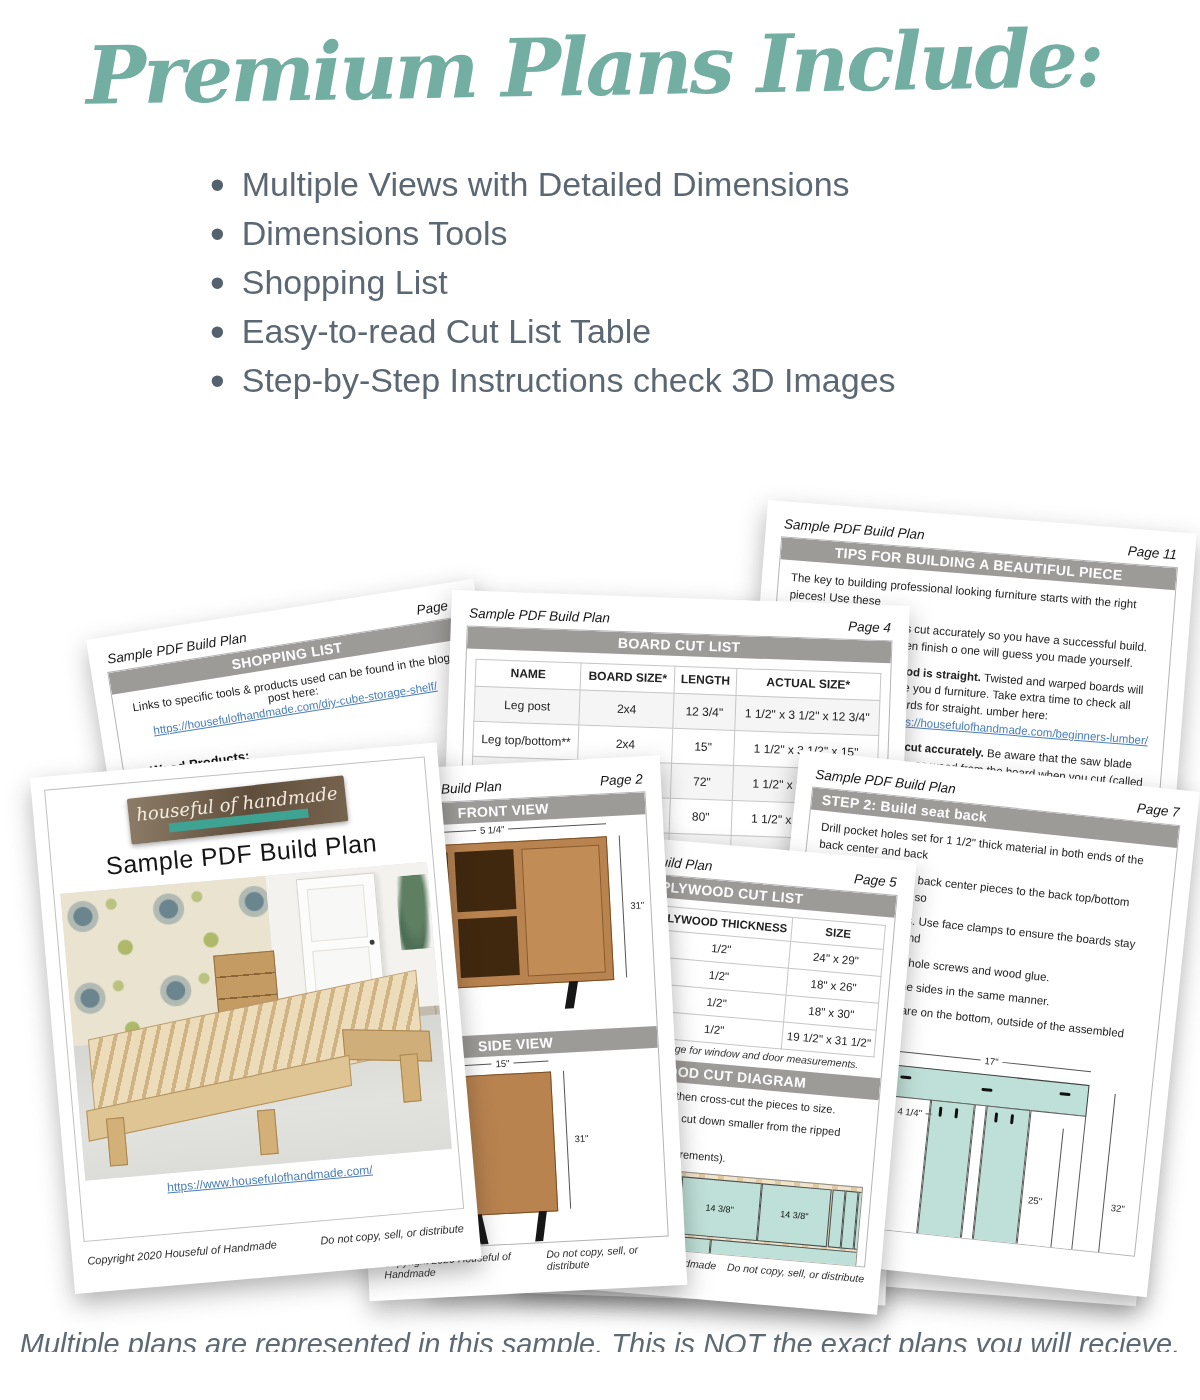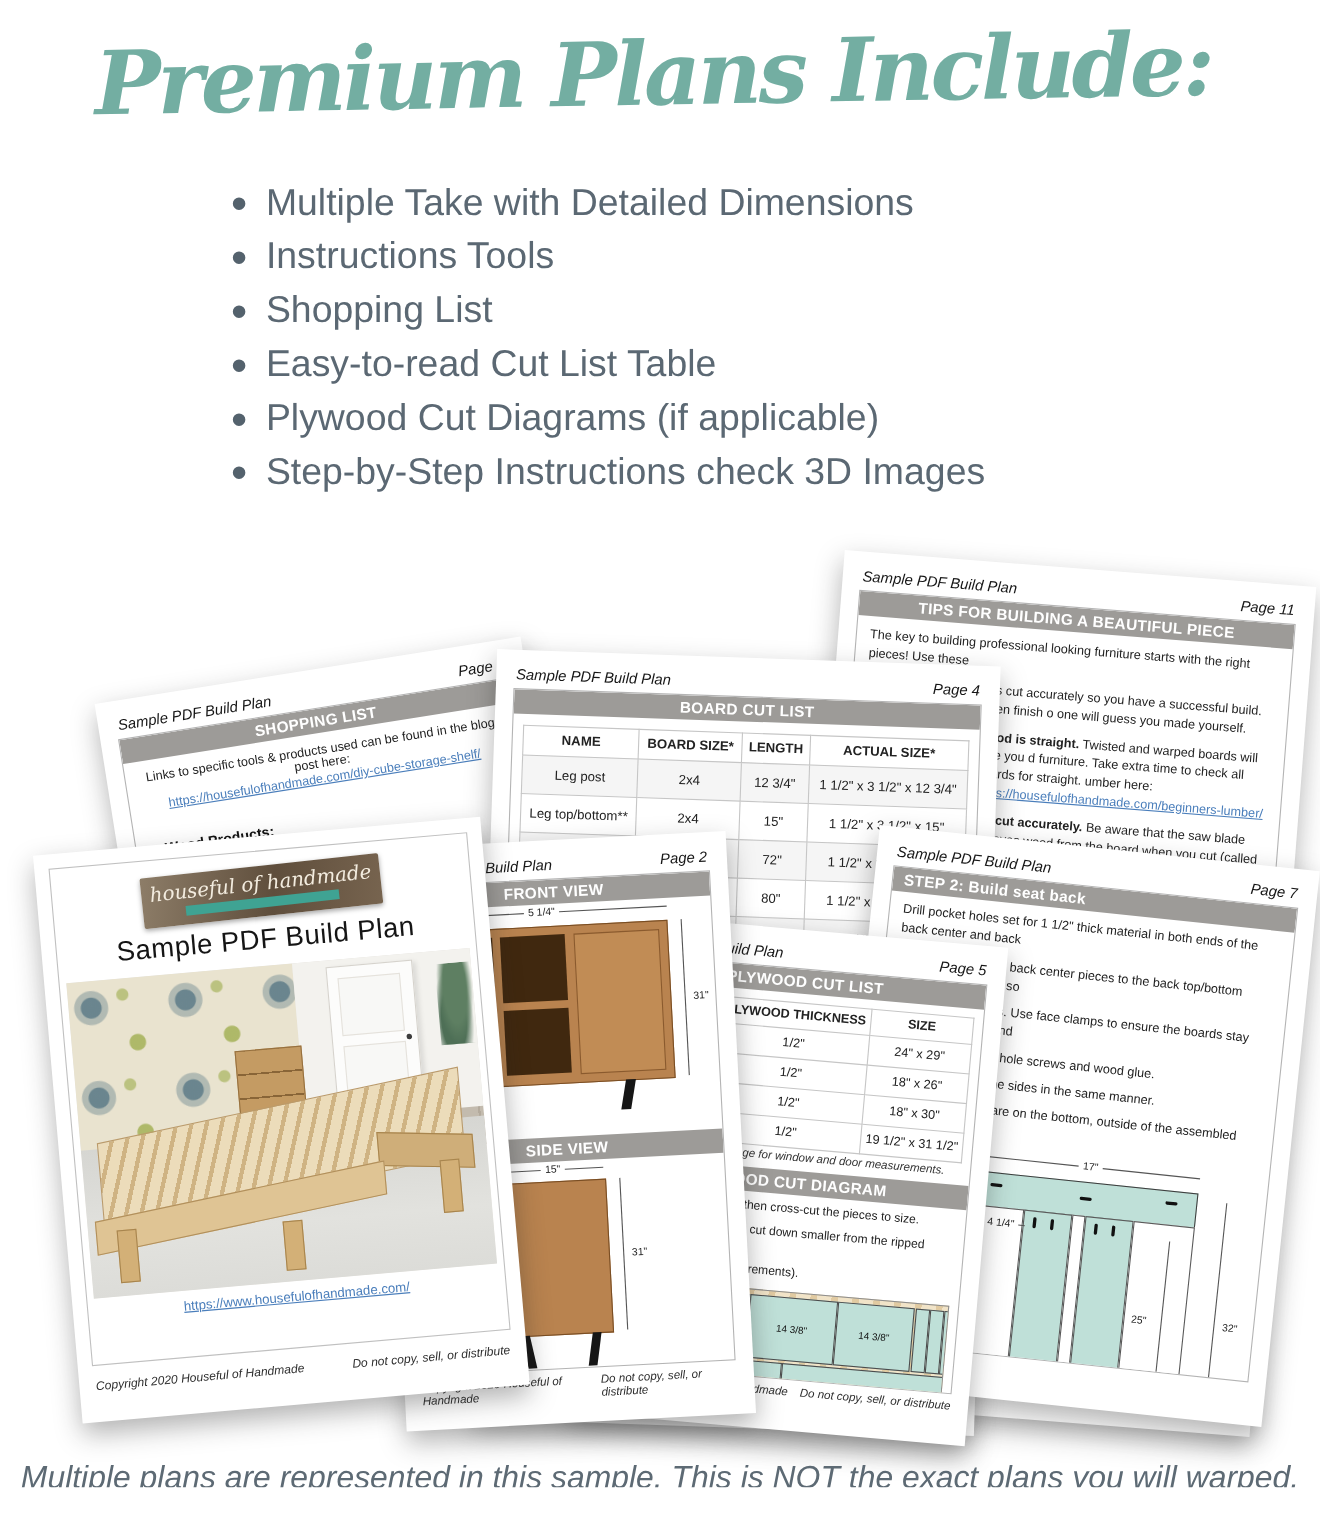--- a/index.html
+++ b/index.html
@@ -150,25 +150,24 @@
     font-style:italic;color:#2e2e2e}
 </style>
 </head>
 <body>
 
 <div class="canvas">
 
   <h1 class="title">Premium Plans Include:</h1>
 
   <ul class="bullets">
-    <li>Multiple Take with Detailed Dimensions</li>
-    <li>Instructions Tools</li>
+    <li>Multiple Views with Detailed Dimensions</li>
+    <li>Dimensions Tools</li>
     <li>Shopping List</li>
     <li>Easy-to-read Cut List Table</li>
-    <li>Plywood Cut Diagrams (if applicable)</li>
     <li>Step-by-Step Instructions check 3D Images</li>
   </ul>
 
   <section class="page page--tips">
     <div class="phead">
       <span>Sample PDF Build Plan</span>
       <span>Page 11</span>
     </div>
     <div class="frame">
       <div class="bar">TIPS FOR BUILDING A BEAUTIFUL PIECE</div>
@@ -469,15 +468,15 @@
         <div class="bleg" style="left:88%;top:66%;height:16%"></div>
       </div>
       <a class="link cover-link">https://www.housefulofhandmade.com/</a>
     </div>
     <div class="cover-foot">
       <span>Copyright 2020 Houseful of Handmade</span>
       <span>Do not copy, sell, or distribute</span>
     </div>
   </section>
 
-  <p class="caption">Multiple plans are represented in this sample. This is NOT the exact plans you will warped.</p>
+  <p class="caption">Multiple plans are represented in this sample. This is NOT the exact plans you will recieve.</p>
 
 </div>
 
 </body></html>

